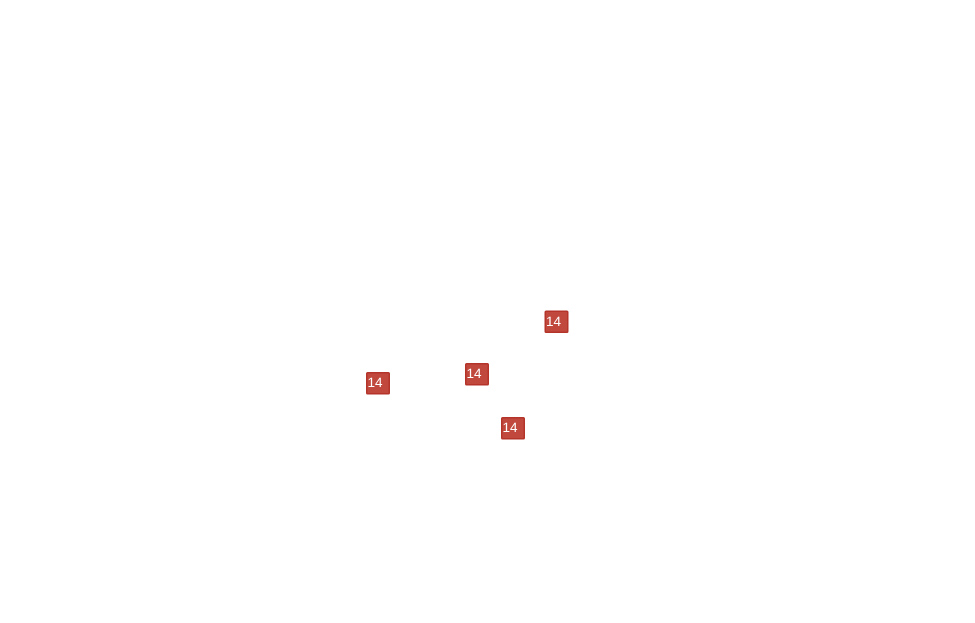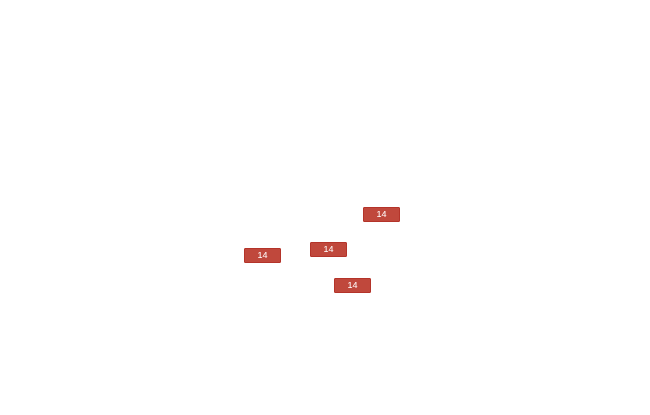--- a/index.html
+++ b/index.html
@@ -17,30 +17,30 @@
     position: relative;
     width: 650px;
     height: 415px;
     background: #ffffff;
   }
   .marker {
     position: absolute;
     box-sizing: border-box;
     display: flex;
     align-items: center;
-    justify-content: center;
+    justify-content: flex-start;
     background: #c0483c;
     border: 1px solid #b4342a;
     color: #ffffff;
     font-family: "Liberation Sans", sans-serif;
     font-size: 9px;
     line-height: 1;
     letter-spacing: 0px;
     border-radius: 1px;
-    width: 37px;
+    width: 16px;
     height: 15px;
     padding-bottom: 1px;
     text-align: center;
     user-select: none;
   }
 </style>
 </head>
 <body>
 
 <div id="canvas" style="width: 650px; height: 415px; background: rgb(255, 255, 255);">

